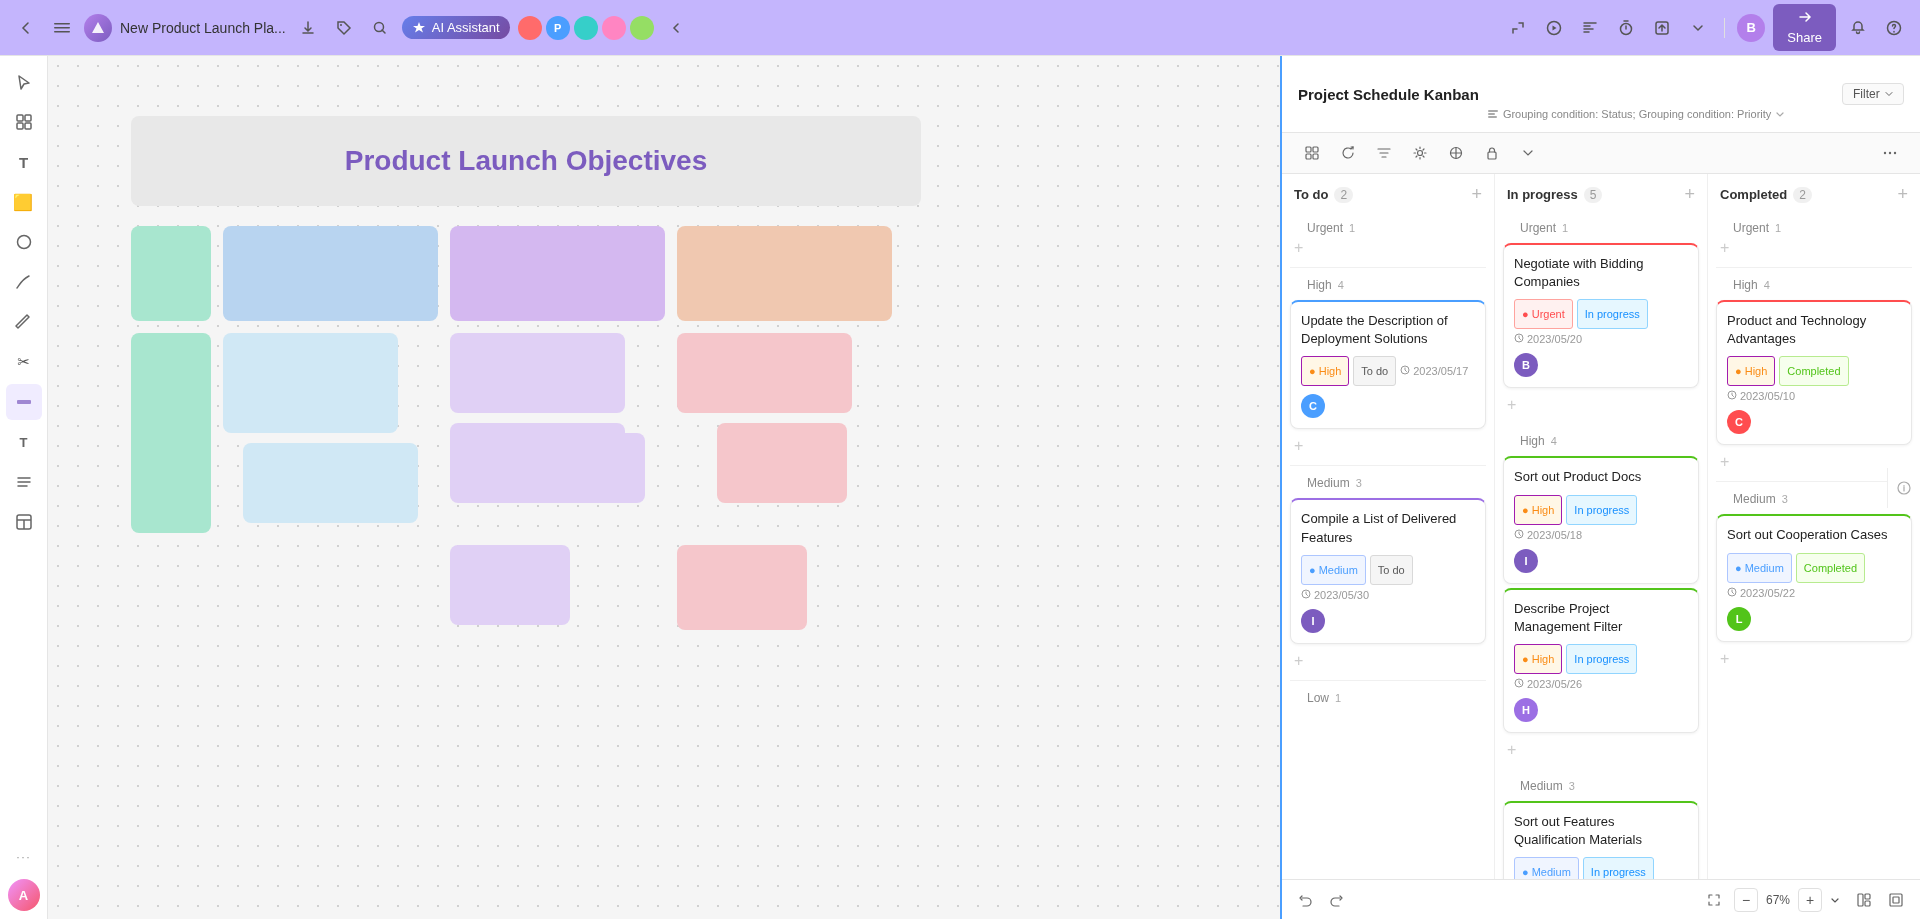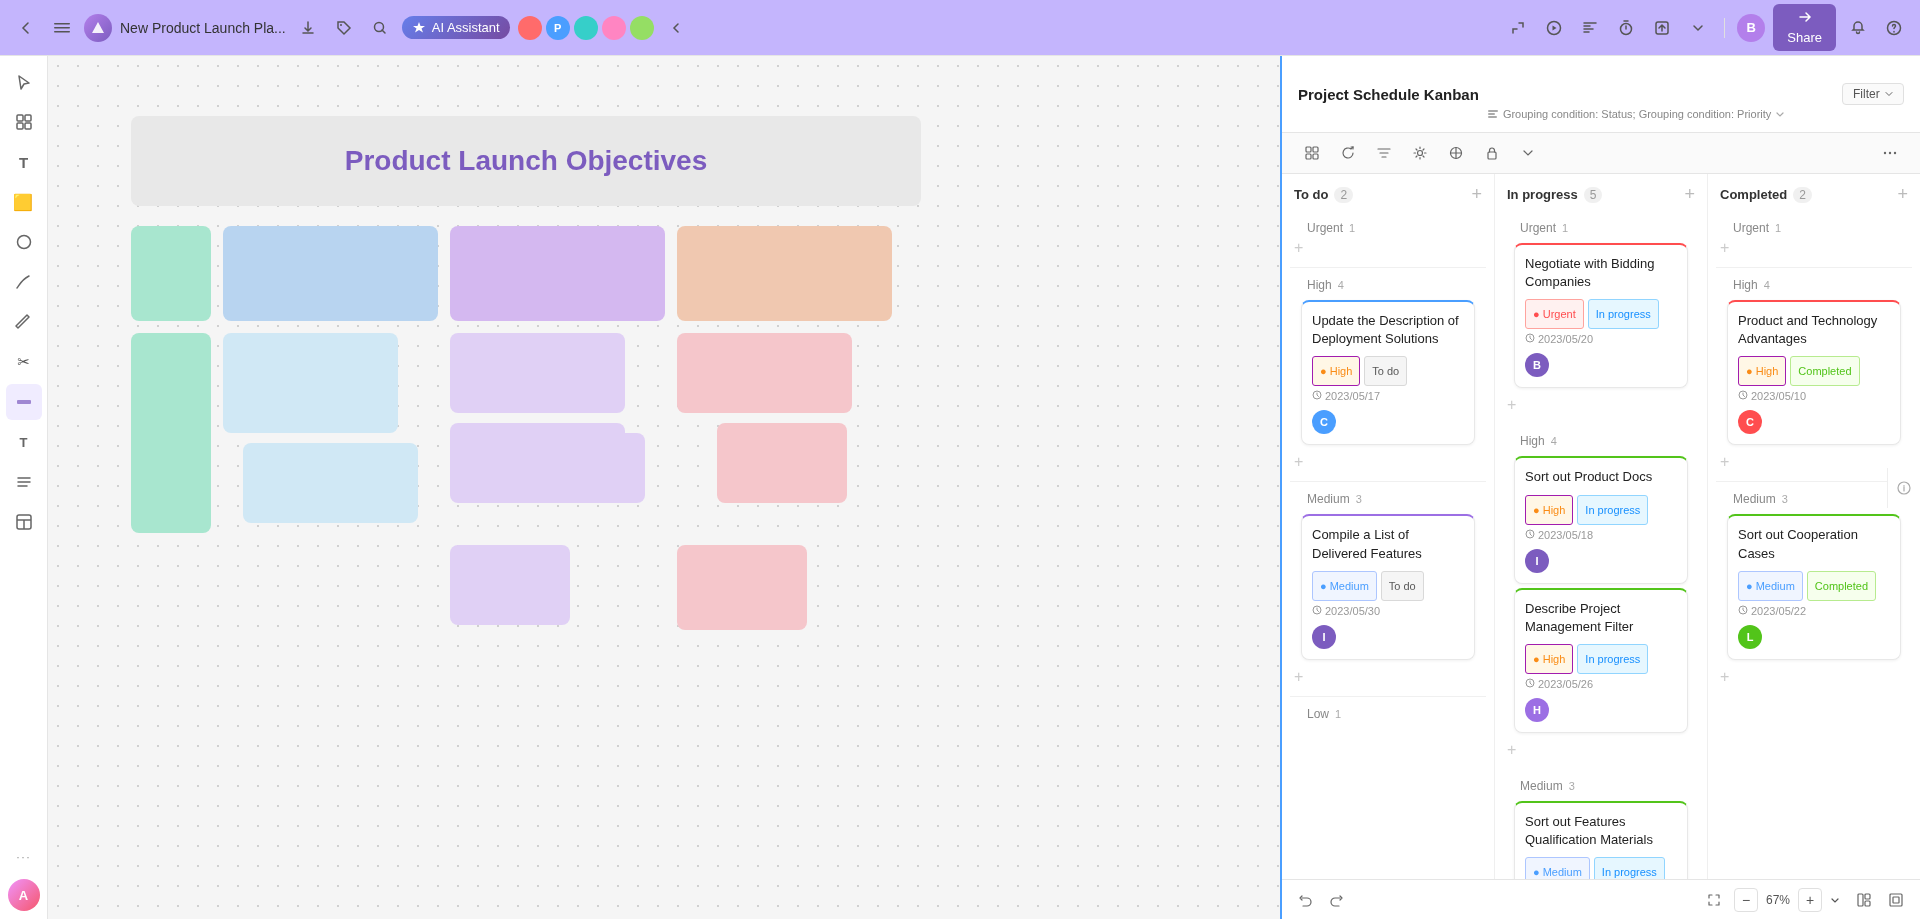--- a/index.html
+++ b/index.html
@@ -232,21 +232,21 @@
     .priority-count { font-size: 11px; color: #aaa; }
     .priority-add {
       color: #ccc; font-size: 16px; cursor: pointer;
       padding: 0 12px 4px;
       border: none; background: none;
       display: block;
     }
 
     
     .kanban-card {
-      margin: 4px 19px;
+      margin: 4px 8px;
       background: #fff;
       border-radius: 8px;
       border: 1px solid #e8e8e8;
       padding: 10px;
       box-shadow: 0 1px 3px rgba(0,0,0,0.06);
     }
     .kanban-card.border-blue { border-top: 2px solid #4a9eff; }
     .kanban-card.border-green { border-top: 2px solid #52c41a; }
     .kanban-card.border-purple { border-top: 2px solid #9c6fe4; }
 

